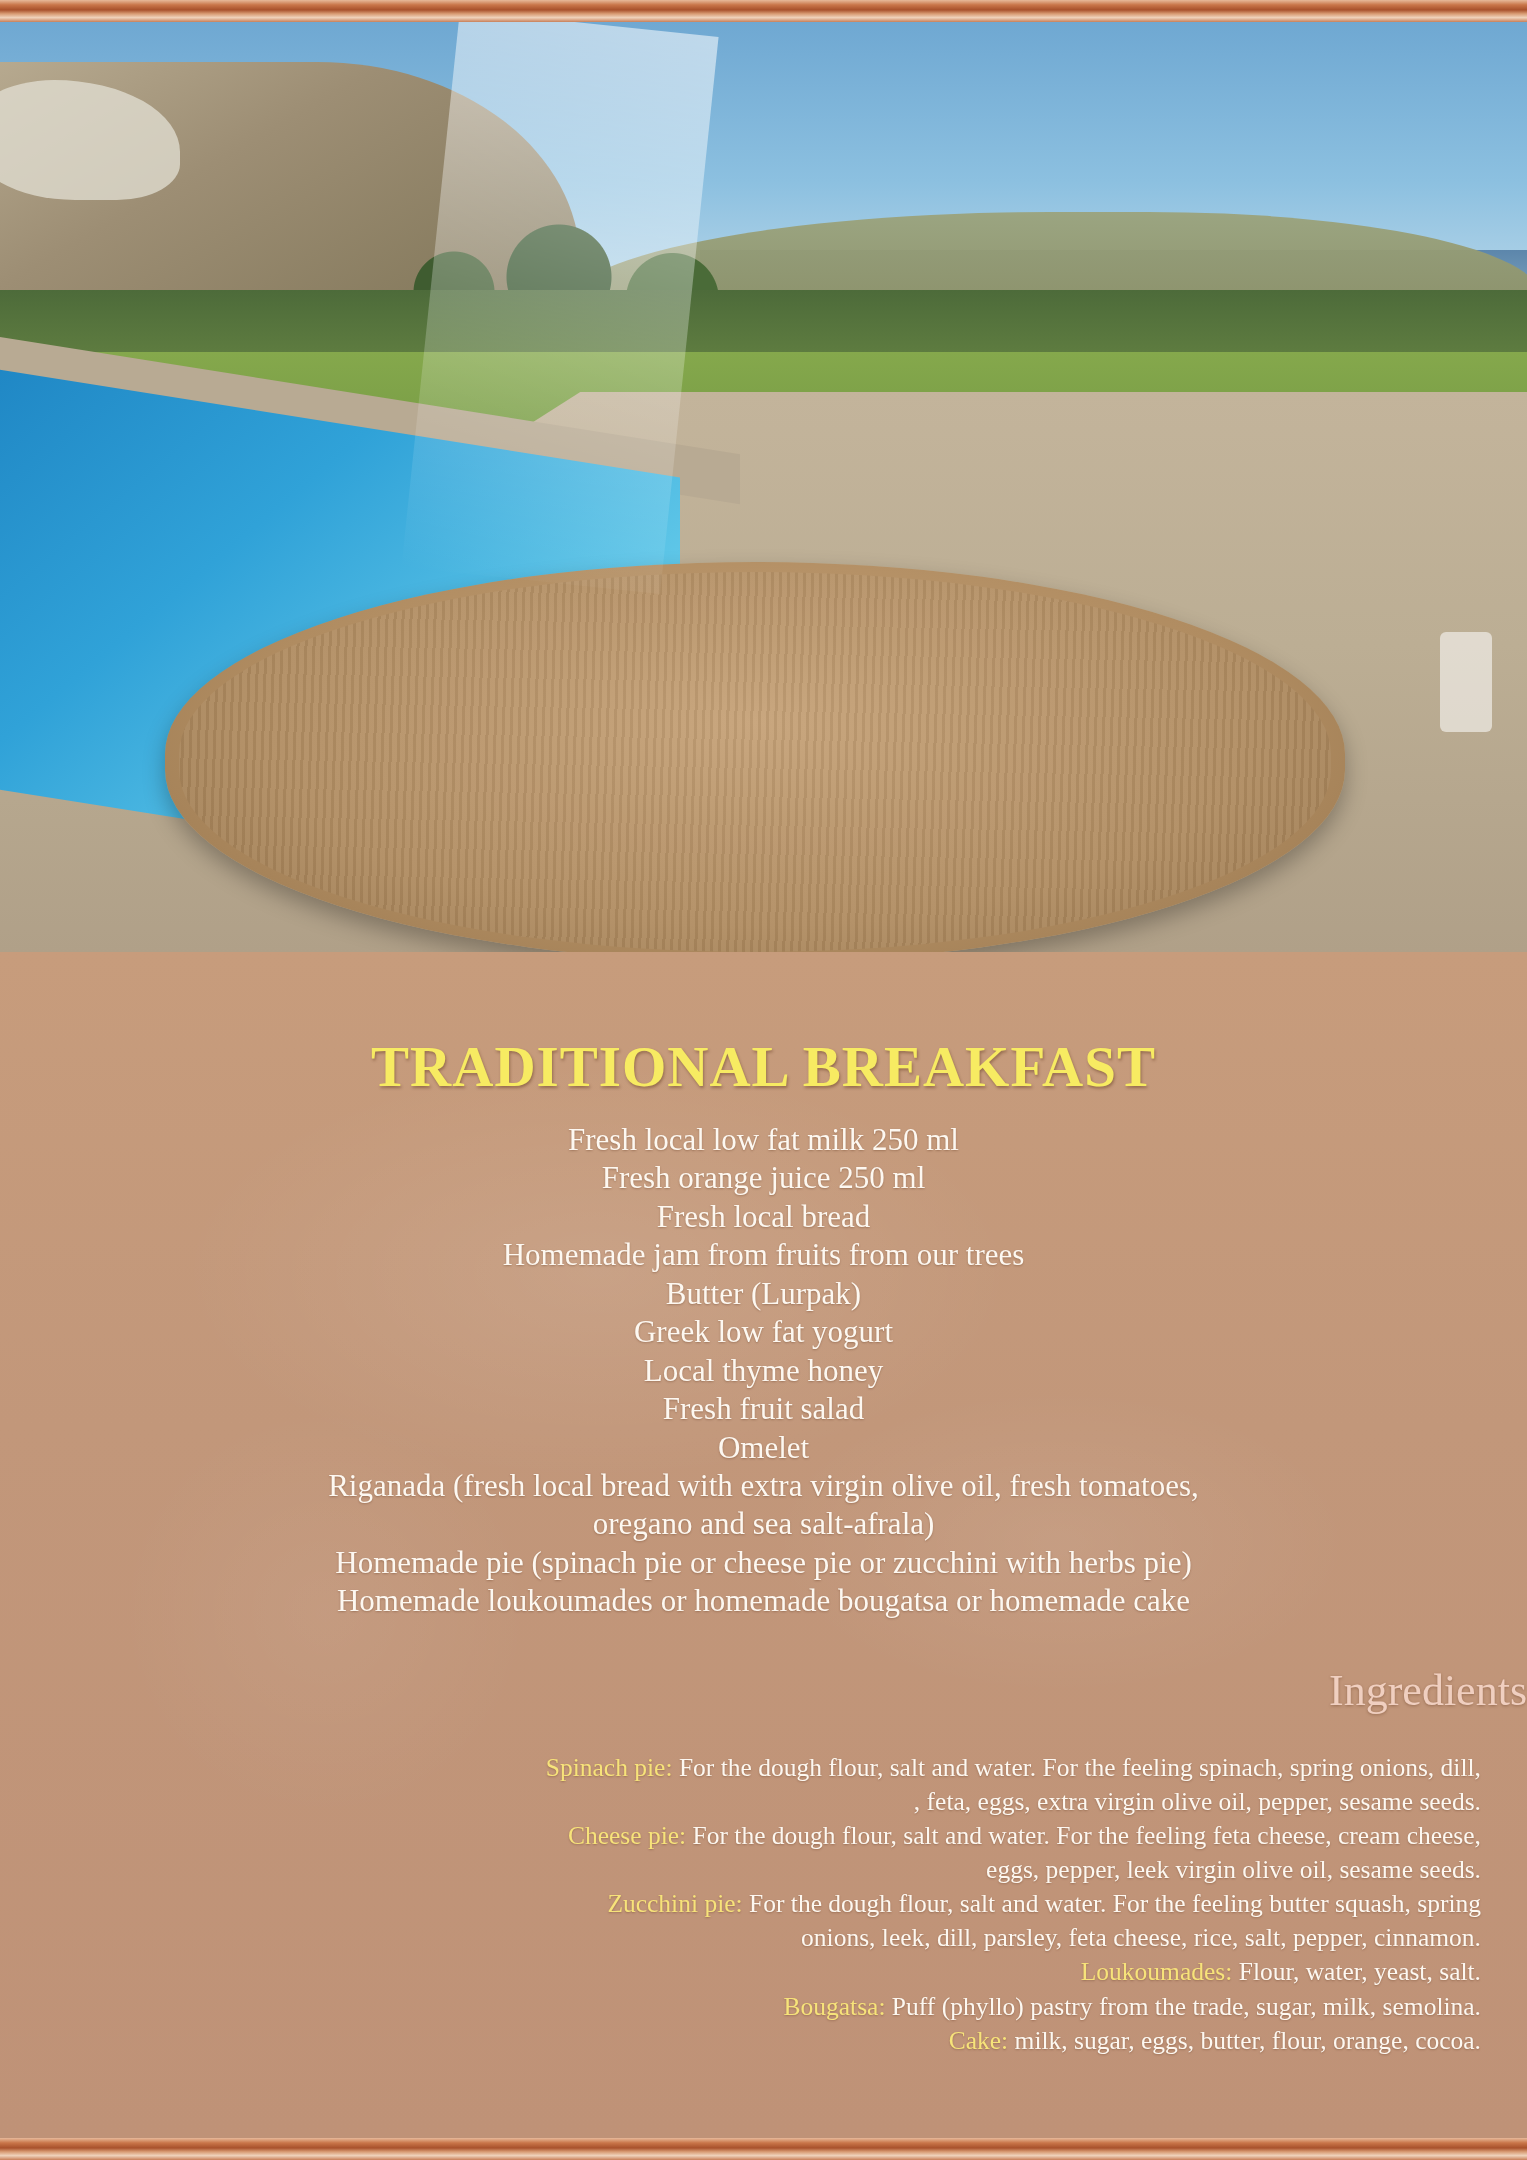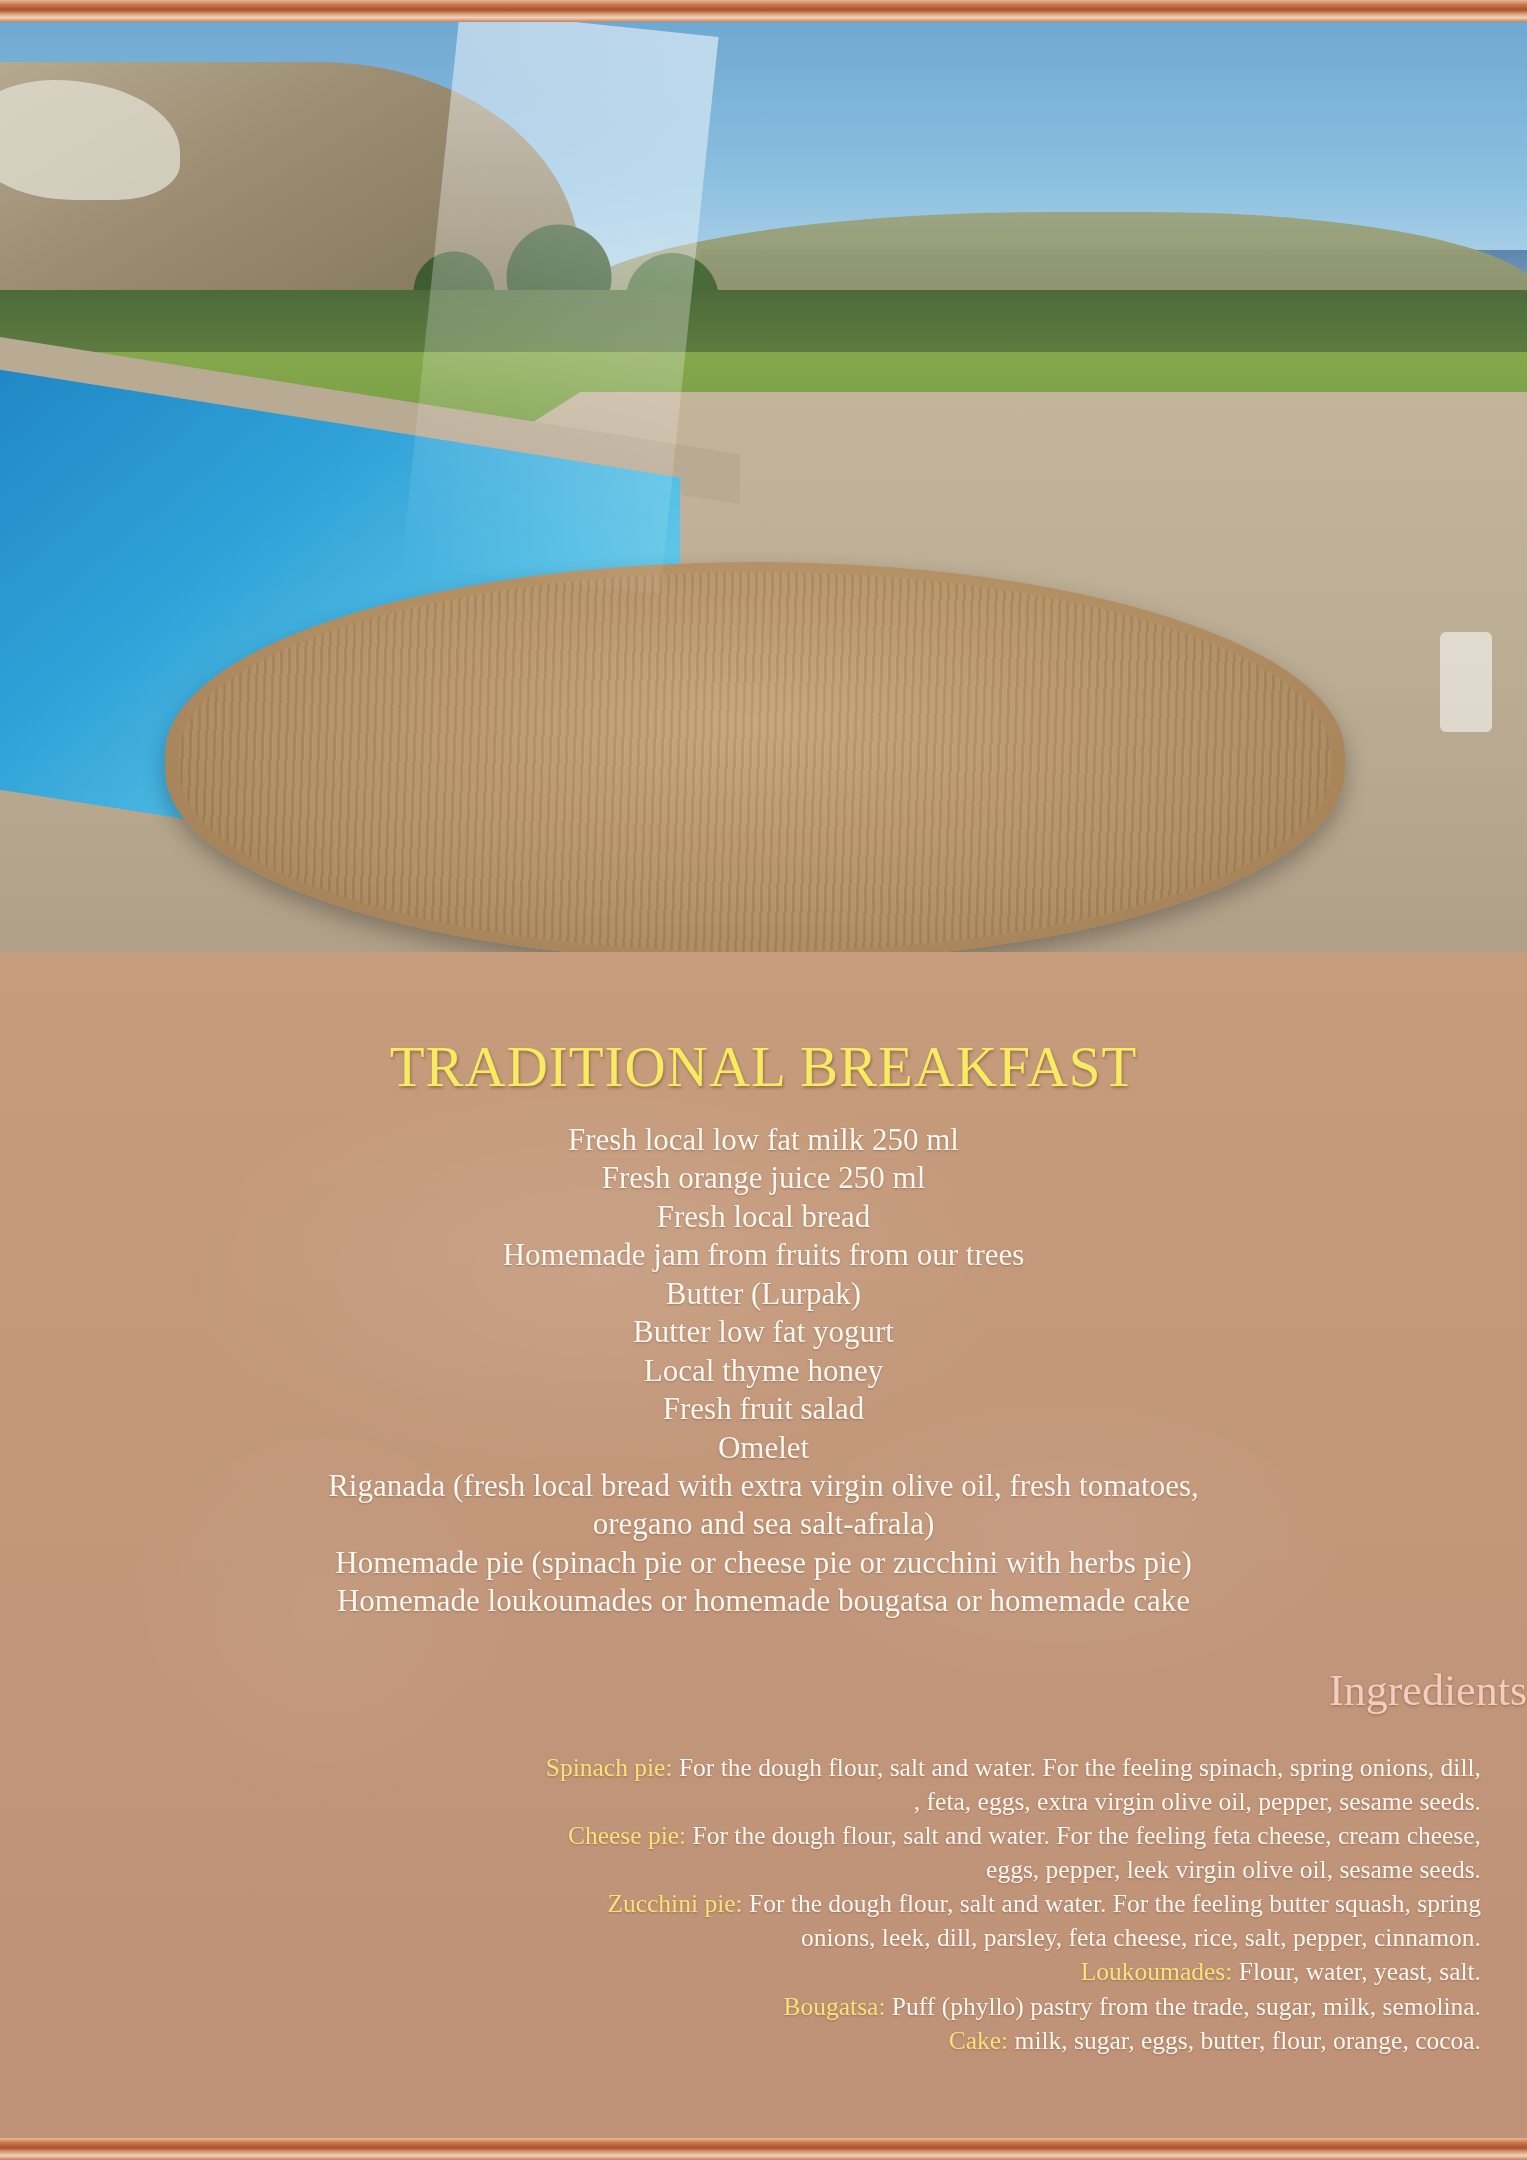--- a/index.html
+++ b/index.html
@@ -180,21 +180,21 @@
   }
 
   .title {
     position: relative;
     text-align: center;
     color: #f7eb62;
     font-size: 57px;
     letter-spacing: 1px;
     margin: 0;
     padding-top: 82px;
-    font-weight: normal;
+    font-weight: bold;
     text-shadow: 1px 2px 3px rgba(90,50,25,.45);
   }
 
   .menu-list {
     position: relative;
     text-align: center;
     color: #fdf8f1;
     font-size: 31px;
     line-height: 1.24;
     margin: 22px 90px 0 90px;
@@ -268,21 +268,21 @@
     <div class="ghost"></div>
 
     <h1 class="title">TRADITIONAL BREAKFAST</h1>
 
     <div class="menu-list">
       <span class="line">Fresh local low fat milk 250 ml</span>
       <span class="line">Fresh orange juice 250 ml</span>
       <span class="line">Fresh local bread</span>
       <span class="line">Homemade jam from fruits from our trees</span>
       <span class="line">Butter (Lurpak)</span>
-      <span class="line">Butter low fat yogurt</span>
+      <span class="line">Greek low fat yogurt</span>
       <span class="line">Local thyme honey</span>
       <span class="line">Fresh fruit salad</span>
       <span class="line">Omelet</span>
       <span class="line">Riganada (fresh local bread with extra virgin olive oil, fresh tomatoes,</span>
       <span class="line">oregano and sea salt-afrala)</span>
       <span class="line">Homemade pie (spinach pie or cheese pie or zucchini with herbs pie)</span>
       <span class="line">Homemade loukoumades or homemade bougatsa or homemade cake</span>
     </div>
 
     <h2 class="ingredients-title">Ingredients</h2>

